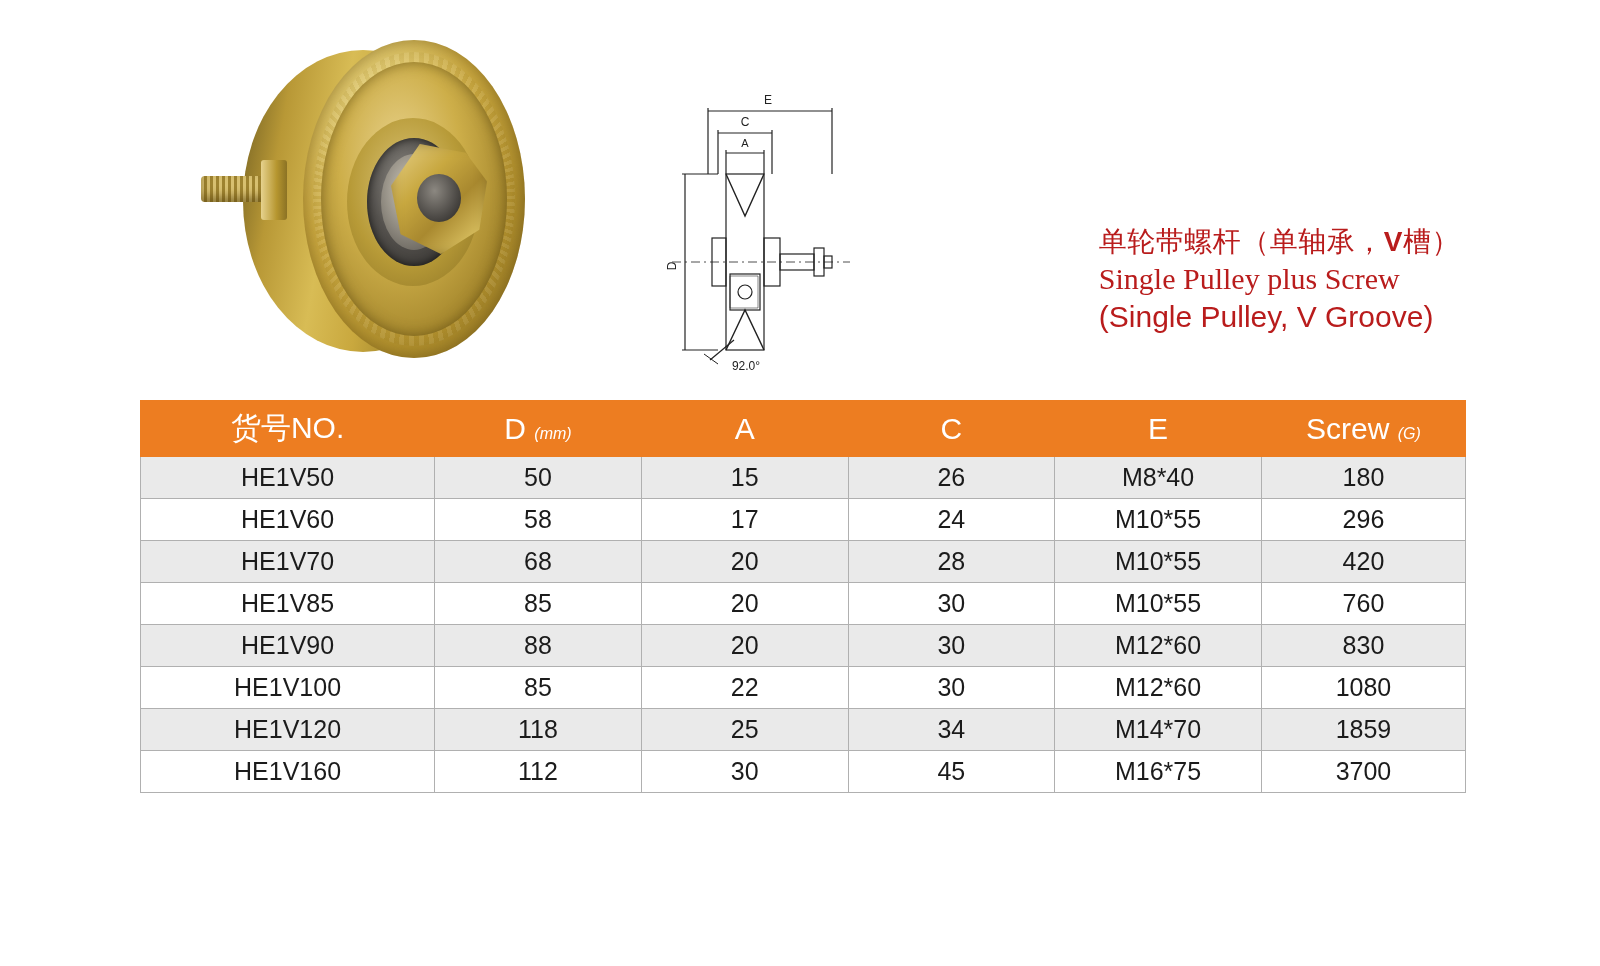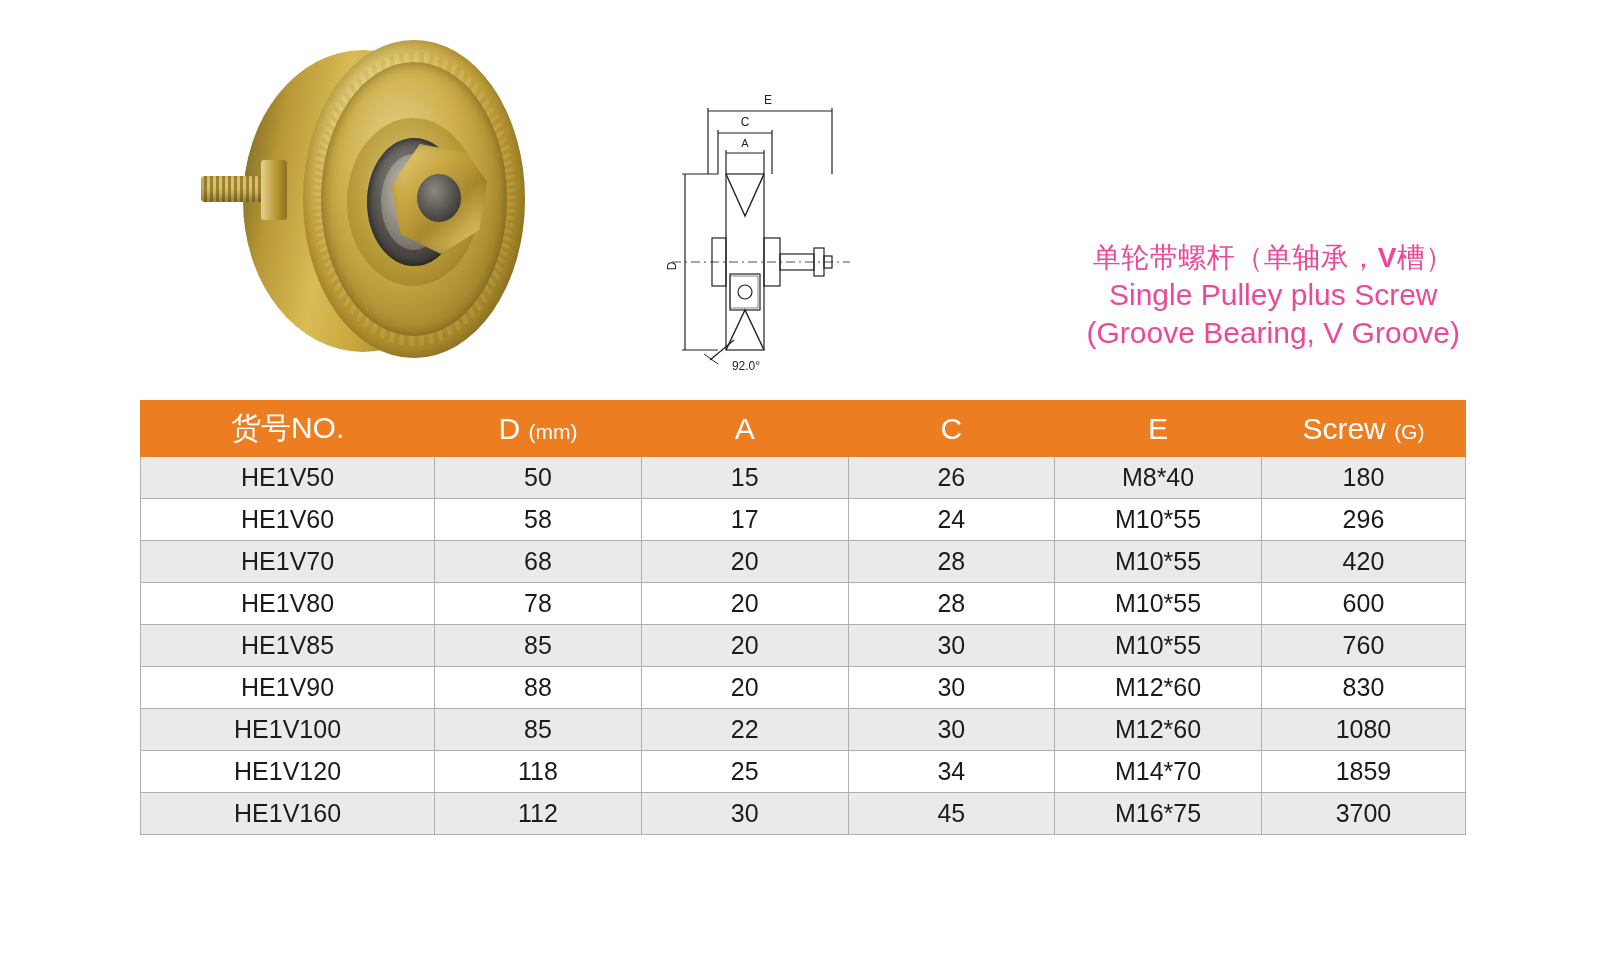--- a/index.html
+++ b/index.html
@@ -120,28 +120,28 @@
   
   .drawing {
     position: absolute;
     left: 660px; top: 78px;
     width: 200px; height: 300px;
   }
 
   
   .title-block {
     position: absolute;
-    right: 140px; top: 240px;
-    text-align: center;
-    color: #ec4899;
+    right: 140px; top: 224px;
+    text-align: left;
+    color: #b91c1c;
     line-height: 1.28;
   }
   .title-cn { font-size: 28px; letter-spacing: 0.5px; white-space: nowrap; }
   .title-cn .v { font-weight: bold; }
-  .title-en1 { font-size: 30px; white-space: nowrap; }
+  .title-en1 { font-size: 30px; white-space: nowrap; font-family: Liberation Serif, serif; }
   .title-en2 { font-size: 30px; white-space: nowrap; }
 
   
   .table-wrap {
     position: absolute;
     left: 140px; top: 400px;
     width: 1326px;
   }
   table.spec {
     border-collapse: collapse;
@@ -157,21 +157,21 @@
     padding: 0;
   }
   table.spec thead th {
     background: #ED7D21;
     color: #ffffff;
     border: 1px solid #ED7D21;
     font-size: 30px;
     height: 56px;
     font-weight: normal;
   }
-  table.spec thead th .unit { font-size: 21px; }
+  table.spec thead th .unit { font-size: 16px; font-style: italic; }
   table.spec tbody tr:nth-child(odd) td { background: #eaeaea; }
   table.spec tbody tr:nth-child(even) td { background: #ffffff; }
   col.c0 { width: 22.2%; }
   col.c1 { width: 15.6%; }
   col.c2 { width: 15.6%; }
   col.c3 { width: 15.6%; }
   col.c4 { width: 15.6%; }
   col.c5 { width: 15.4%; }
 </style>
 </head>
@@ -244,21 +244,21 @@
       <text x="16" y="188" font-family="Liberation Sans, sans-serif" font-size="12" fill="#222" text-anchor="middle" transform="rotate(-90 16 188)">D</text>
       <text x="86" y="292" font-family="Liberation Sans, sans-serif" font-size="12" fill="#222" text-anchor="middle">92.0°</text>
     </svg>
   </div>
 
   <div class="title-block">
     <div class="title-cn">
       <span>单轮带螺杆（单轴承，</span><span class="v">V</span><span>槽）</span>
     </div>
     <div class="title-en1">Single Pulley plus Screw</div>
-    <div class="title-en2">(Groove Bearing, V Groove)</div>
+    <div class="title-en2">(Single Pulley, V Groove)</div>
   </div>
 
   <div class="table-wrap">
     <table class="spec">
       <colgroup>
         <col class="c0">
           <col class="c1">
           <col class="c2">
           <col class="c3">
           <col class="c4">
@@ -307,28 +307,20 @@
           </tr>
           <tr>
             <td>HE1V70</td>
             <td>68</td>
             <td>20</td>
             <td>28</td>
             <td>M10*55</td>
             <td>420</td>
           </tr>
           <tr>
-            <td>HE1V80</td>
-            <td>78</td>
-            <td>20</td>
-            <td>28</td>
-            <td>M10*55</td>
-            <td>600</td>
-          </tr>
-          <tr>
             <td>HE1V85</td>
             <td>85</td>
             <td>20</td>
             <td>30</td>
             <td>M10*55</td>
             <td>760</td>
           </tr>
           <tr>
             <td>HE1V90</td>
             <td>88</td>

